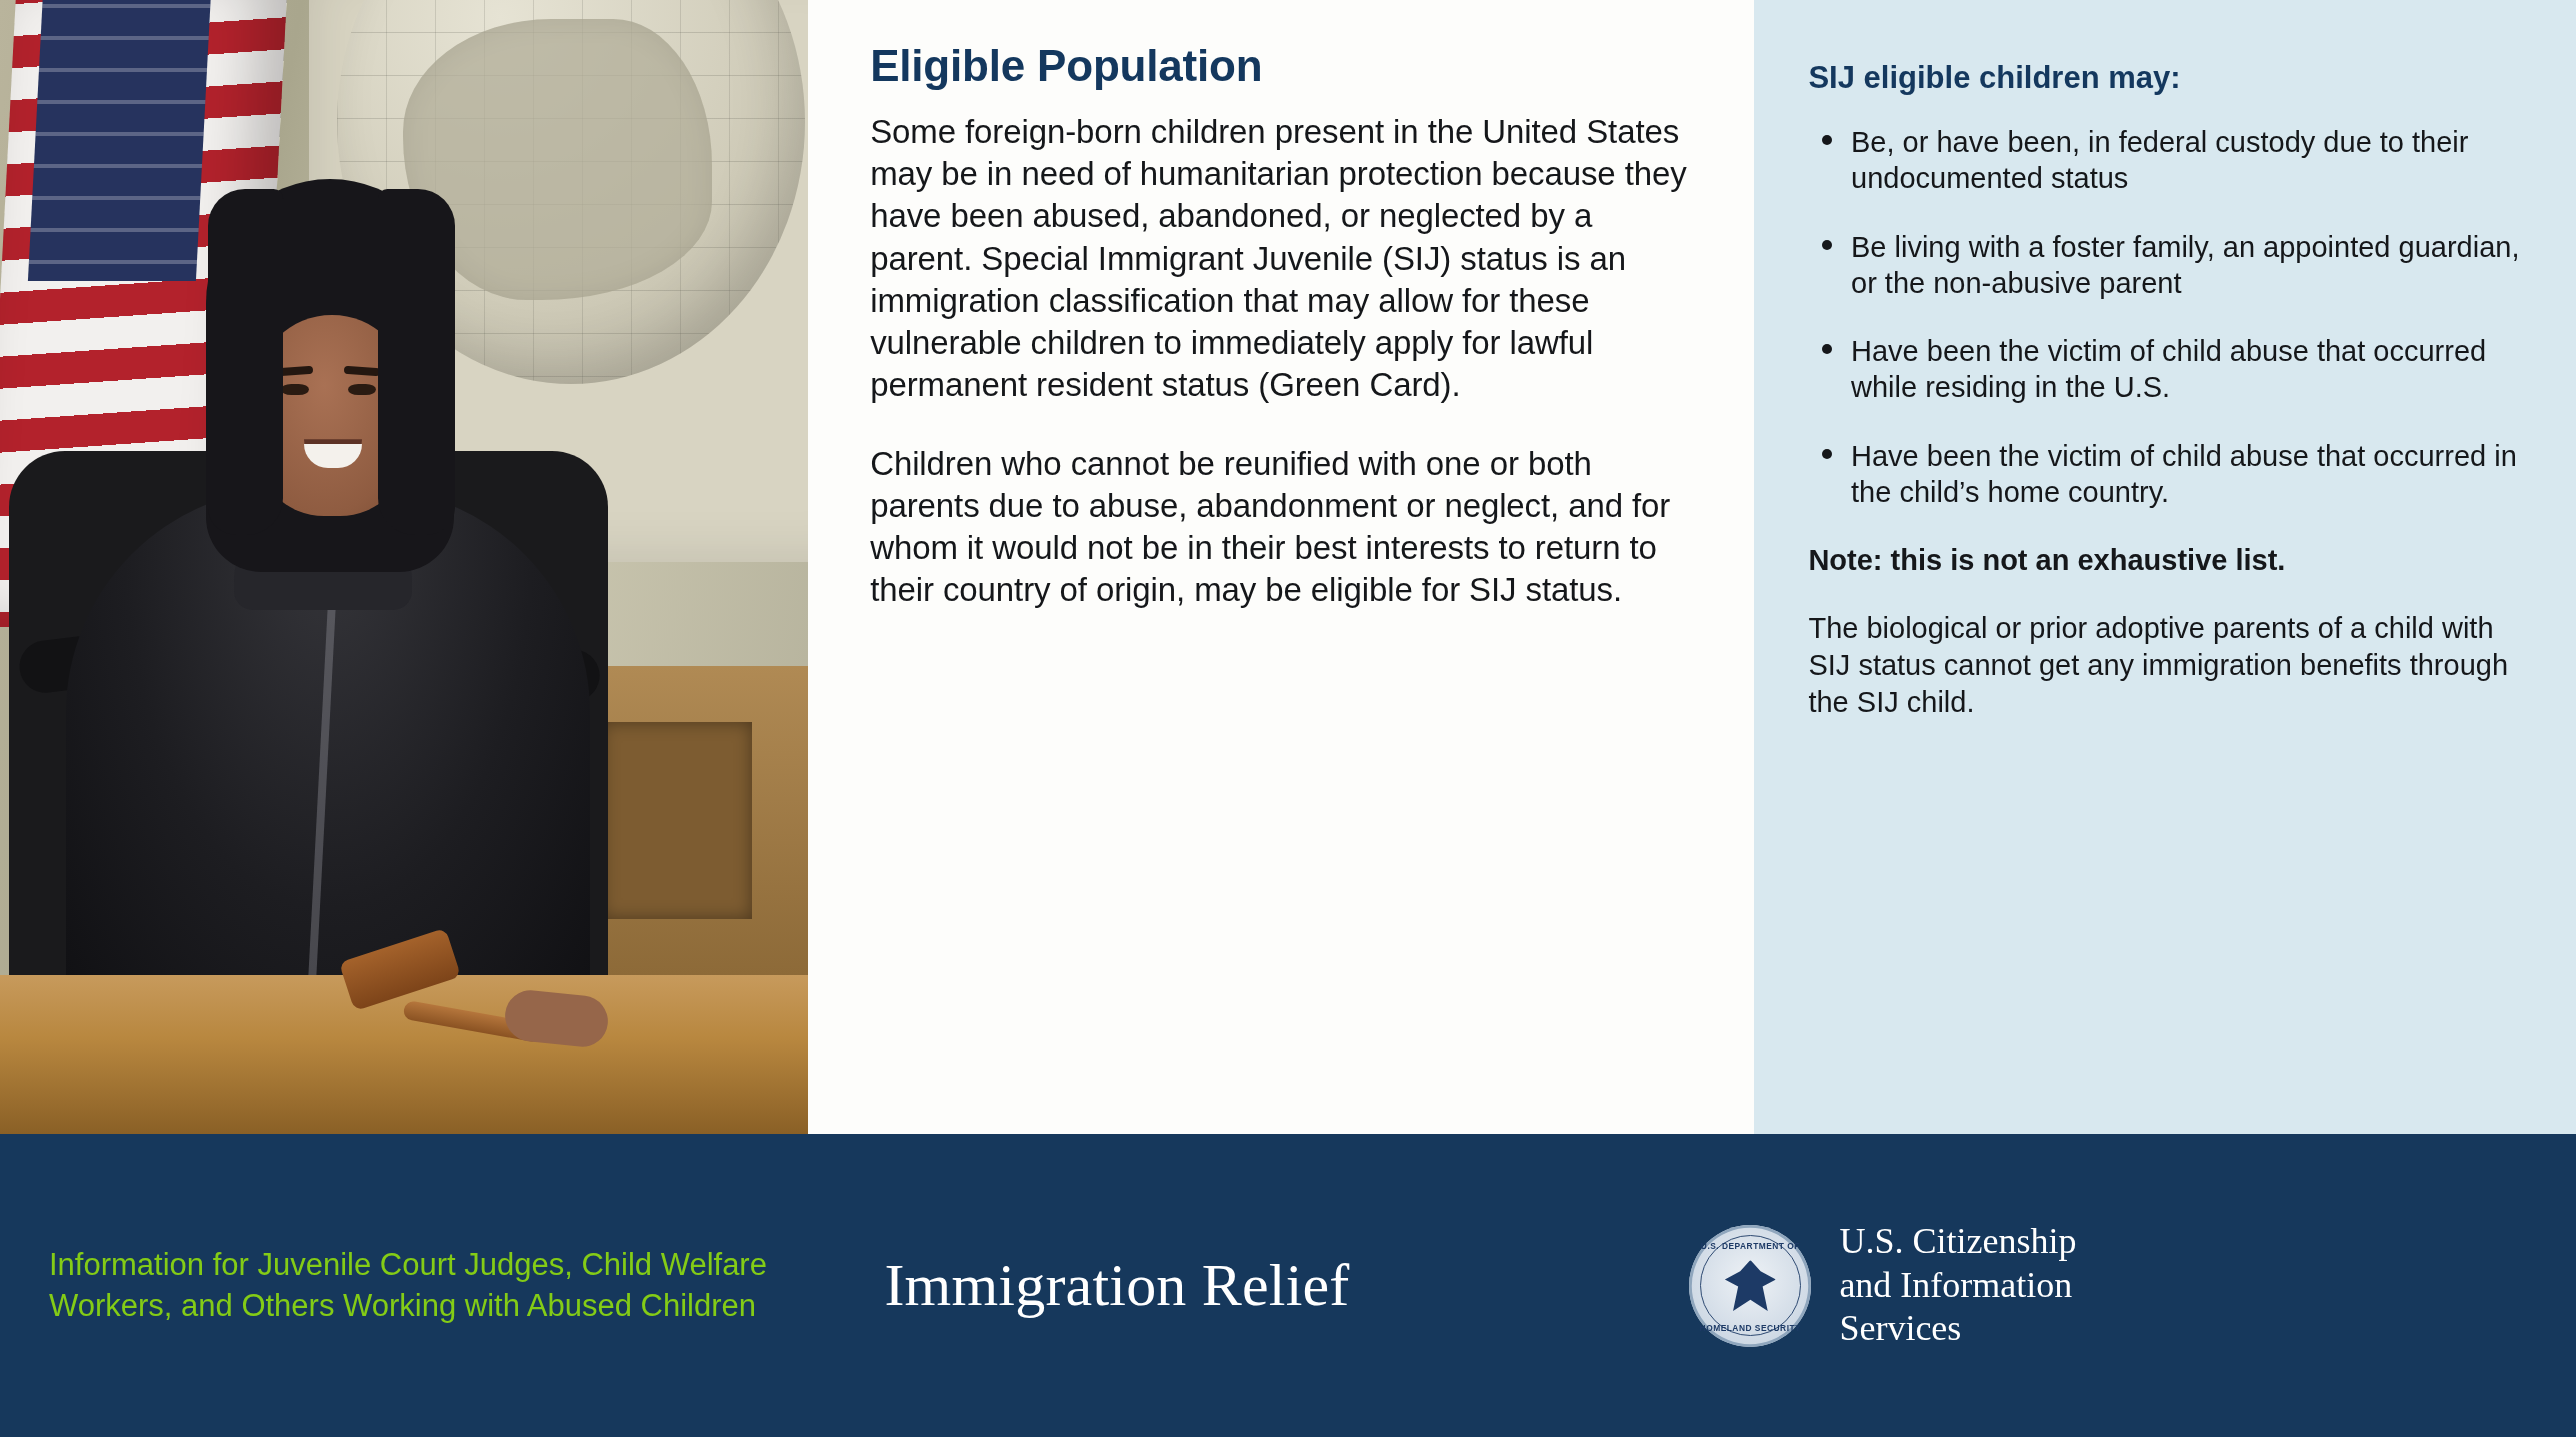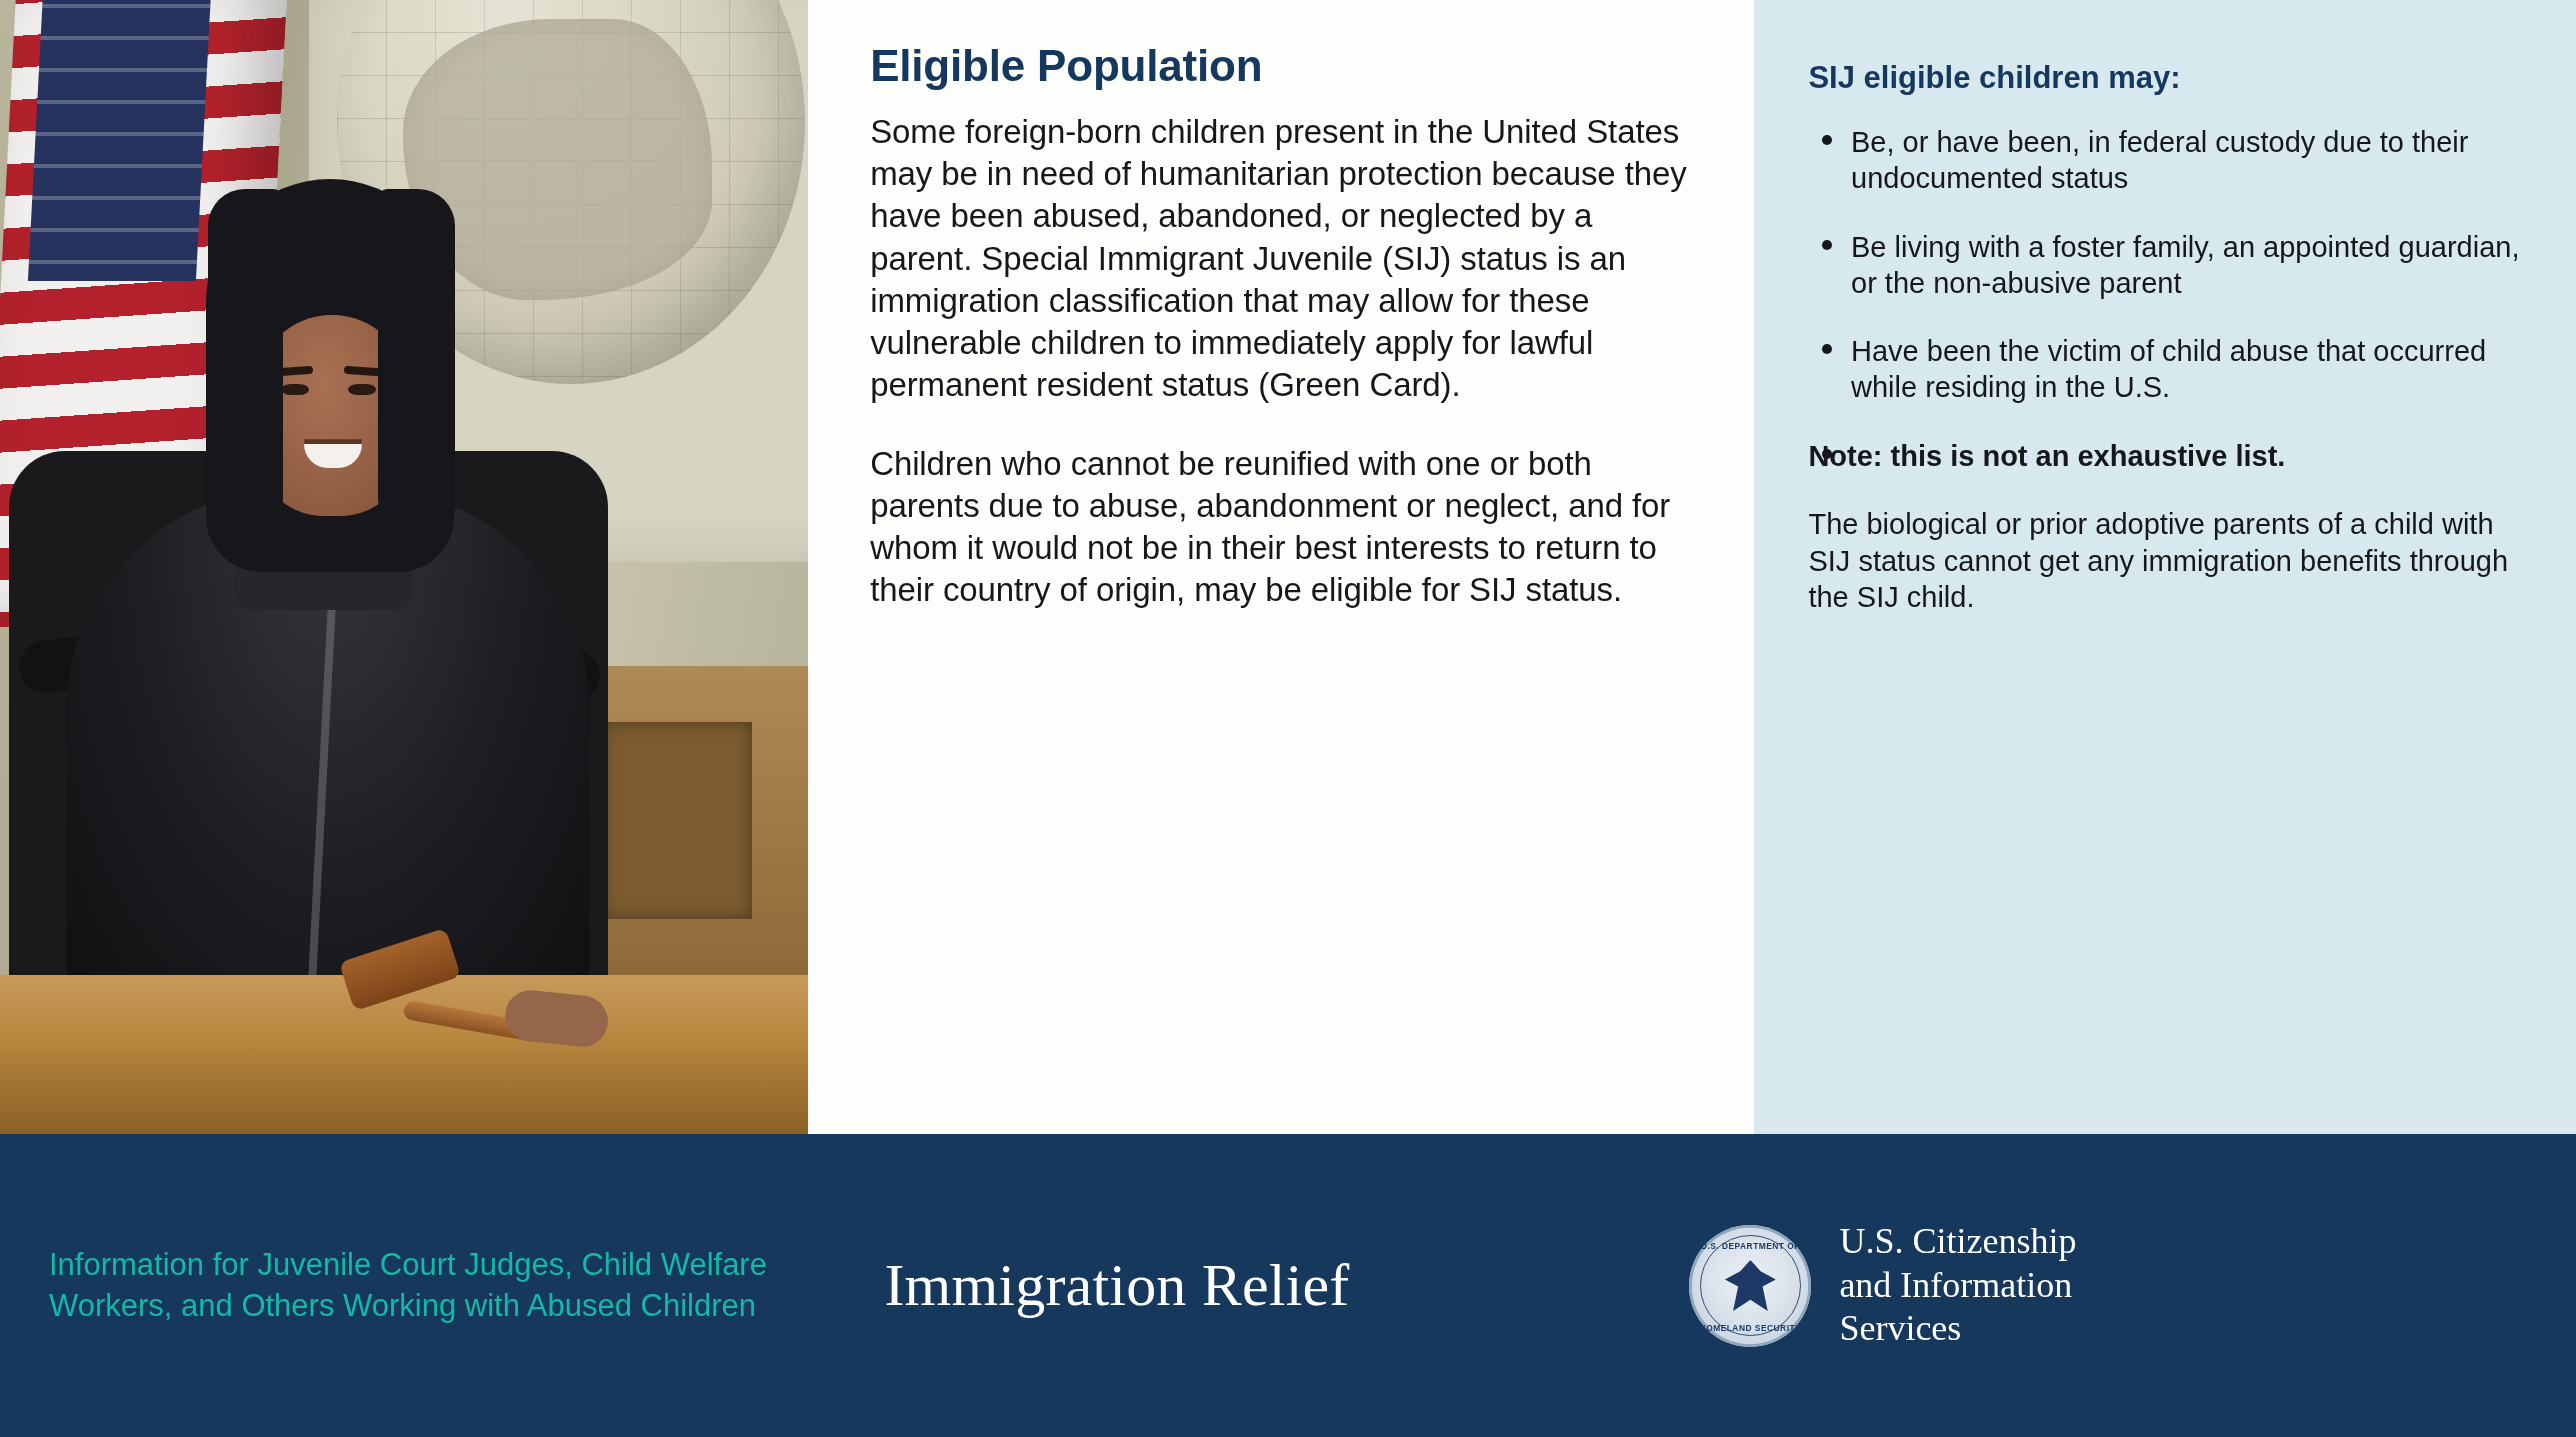--- a/index.html
+++ b/index.html
@@ -341,21 +341,21 @@
     height: 303px;
     background: #16385c;
     display: flex;
     align-items: center;
   }
   .banner-left {
     width: 875px;
     padding: 0 0 0 49px;
   }
   .banner-left .aud {
-    color: #14b8a6;
+    color: #84cc16;
     font-size: 31px;
     line-height: 1.30;
   }
   .banner-left .sub {
     margin-top: 19px;
     color: #d9b468;
     font-size: 30px;
     font-weight: 700;
     font-style: italic;
   }
@@ -473,20 +473,21 @@
         <li>
           <span class="bullet"></span>
           <span>Be living with a foster family, an appointed guardian, or the non-abusive parent</span>
         </li>
         <li>
           <span class="bullet"></span>
           <span>Have been the victim of child abuse that occurred while residing in the U.S.</span>
         </li>
         <li>
           <span class="bullet"></span>
+          <span>Have been the victim of child abuse that occurred in the child’s home country.</span>
         </li>
       </ul>
       <div class="note">Note: this is not an exhaustive list.</div>
       <div class="closing">The biological or prior adoptive parents of a child with SIJ status cannot get any immigration benefits through the SIJ child.</div>
     </div>
   </div>
 
   <div class="banner">
     <div class="banner-left">
       <div class="aud">Information for Juvenile Court Judges, Child Welfare Workers, and Others Working with Abused Children</div>

